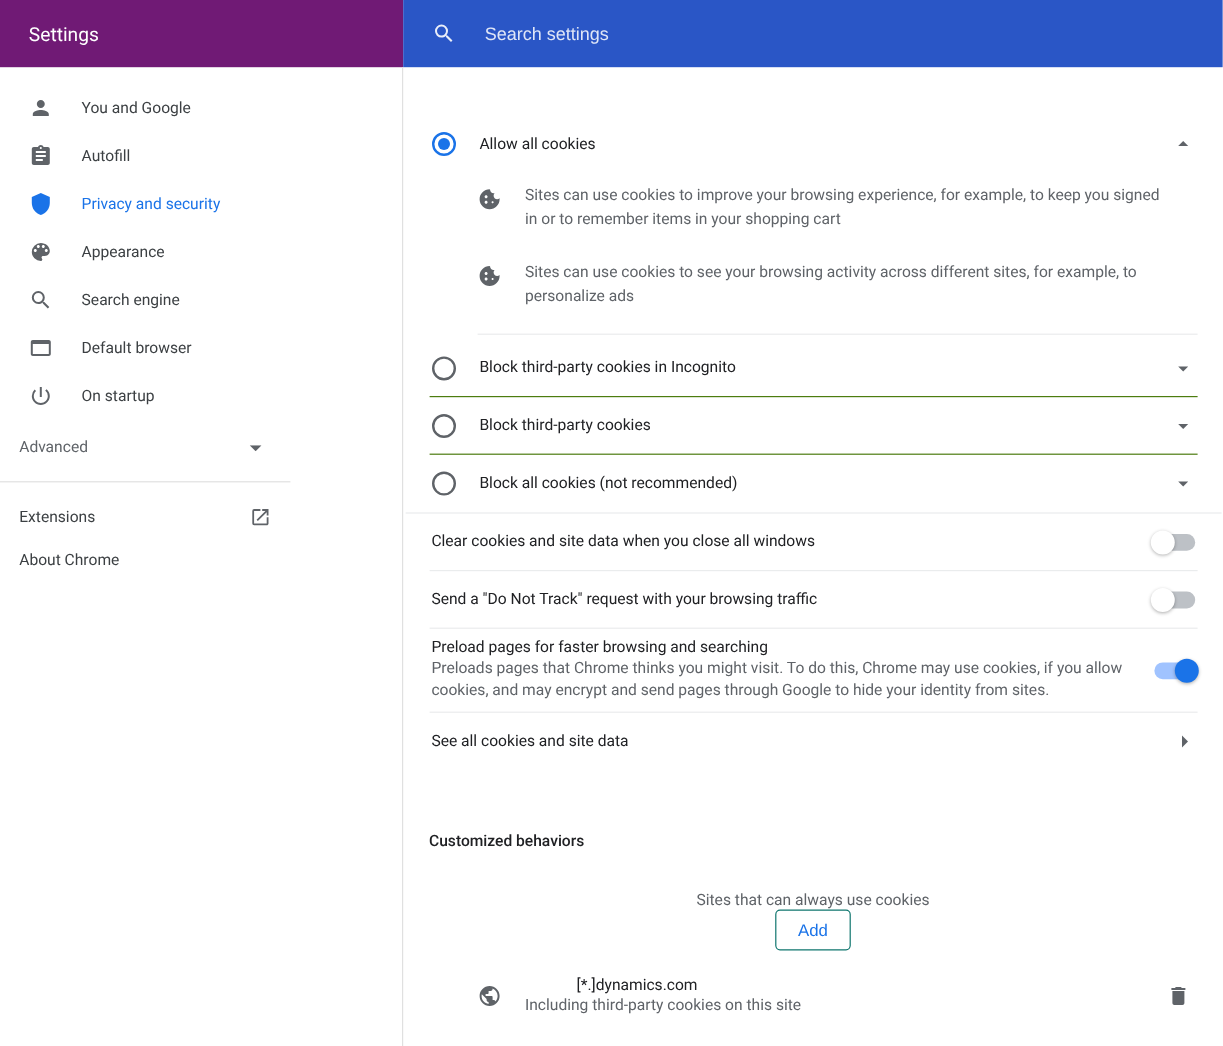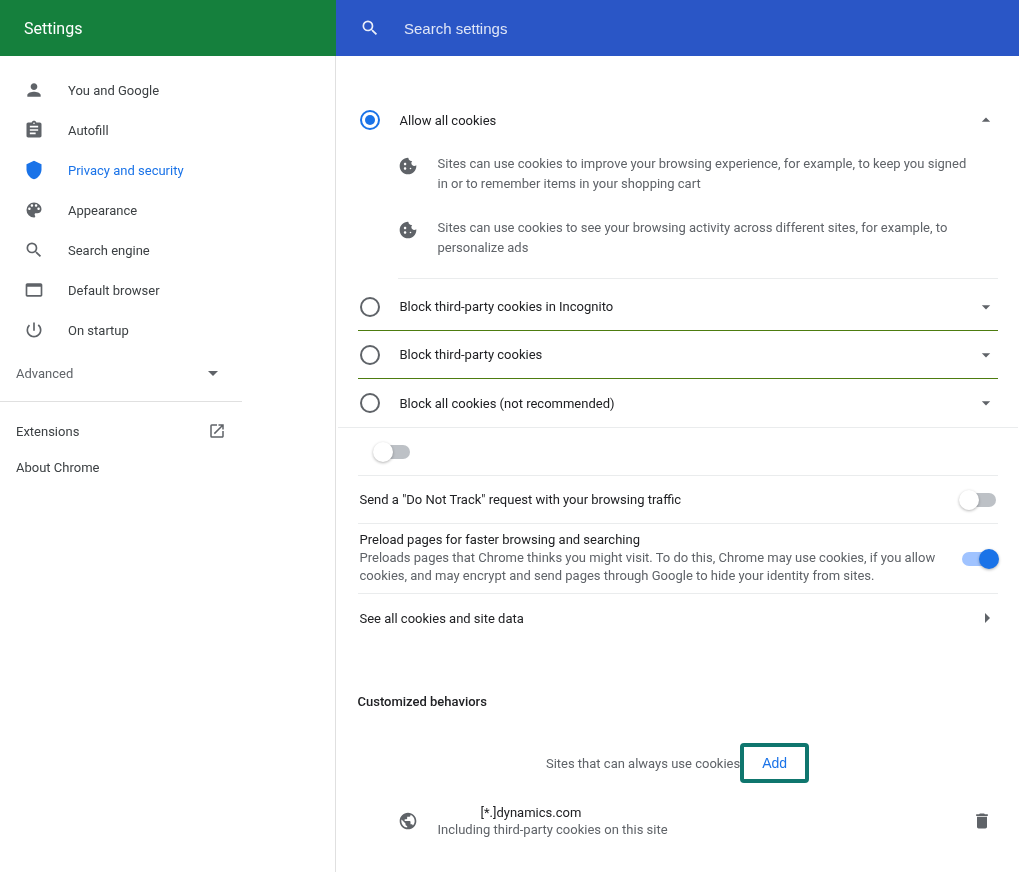--- a/index.html
+++ b/index.html
@@ -1,18 +1,18 @@
 <!DOCTYPE html>
 <html><head>
 <meta charset="utf-8">
 <style>
 * { box-sizing: border-box; margin: 0; padding: 0; }
 body { font-family: Roboto, "Segoe UI", Arial, sans-serif; font-size: 13px; color: #202124; background: #fff; width:1019px; height:872px; overflow:hidden; }
 .header-row { display:flex; height:56px; }
-.header-left { width:336px; background:#15803d; color:#fff; display:flex; align-items:center; padding-left:24px; font-size:16px; font-weight:400; }
+.header-left { width:336px; background:#701a75; color:#fff; display:flex; align-items:center; padding-left:24px; font-size:16px; font-weight:400; }
 .header-right { flex:1; background:#2a56c6; display:flex; align-items:center; padding-left:24px; }
 .search-icon-svg { width:20px; height:20px; fill:#fff; opacity:.9; margin-right:24px; }
 .search-input { background:transparent; border:none; outline:none; color:#fff; font-size:15px; width:400px; }
 .search-input::placeholder { color:rgba(255,255,255,.85); }
 .body-row { display:flex; height:calc(872px - 56px); }
 .sidebar { width:336px; border-right:1px solid #e0e0e0; padding-top:14px; }
 .nav-item { display:flex; align-items:center; height:40px; padding-left:24px; cursor:pointer; font-size:13px; color:#3c4043; }
 .nav-item .ic { width:20px; height:20px; fill:#5f6368; margin-right:24px; display:flex; align-items:center; justify-content:center; }
 .nav-item.active { color:#1a73e8; }
 .nav-item.active .ic svg { fill:#1a73e8; }
@@ -38,22 +38,22 @@
 .toggle-text { flex:1; }
 .toggle-title { font-size:13px; color:#202124; }
 .toggle-sub { font-size:13px; color:#5f6368; margin-top:2px; line-height:18px; }
 .switch { width:34px; height:14px; background:#bdc1c6; border-radius:7px; position:relative; cursor:pointer; flex-shrink:0; margin-left:16px;}
 .switch::after { content:''; position:absolute; width:20px; height:20px; background:#fff; border-radius:50%; top:-3px; left:-3px; box-shadow:0 1px 3px rgba(0,0,0,.3); }
 .switch.on { background:#a0c3ff; }
 .switch.on::after { background:#1a73e8; left:17px; }
 .link-row { display:flex; align-items:center; min-height:48px; padding:0 2px; cursor:pointer; }
 .link-row .rlabel { flex:1; }
 .arrow-r { width:0; height:0; border-top:5px solid transparent; border-bottom:5px solid transparent; border-left:5px solid #5f6368; margin-right:6px;}
-.add-row { display:flex; align-items:center; justify-content:center; margin-top:16px; margin-bottom:16px;}
-.add-btn { border:4px solid #0f766e; background:#fff; color:#1a73e8; font-size:14px; padding:8px 18px; border-radius:4px; cursor:pointer; }
+.add-row { display:flex; align-items:center; justify-content:flex-start; margin-top:16px; margin-bottom:16px;flex-direction:column;}
+.add-btn { border:1px solid #0f766e; background:#fff; color:#1a73e8; font-size:14px; padding:8px 18px; border-radius:4px; cursor:pointer; }
 .site-row { display:flex; align-items:center; padding:6px 2px 20px 40px; }
 .globe-ic { width:20px; height:20px; fill:#5f6368; margin-right:20px; flex-shrink:0;}
 .site-name { font-size:13px; color:#202124;margin-left:43px; }
 .site-sub { font-size:13px; color:#5f6368; margin-top:2px;}
 .trash-ic { width:20px; height:20px; fill:#5f6368; cursor:pointer; margin-left:auto; margin-right:4px;}
 .sub-section-title { color:#202124; font-size:13px; font-weight:500; margin-top:52px; }
 .sub-label { font-size:13px; color:#5f6368; }
 </style>
 </head>
 <body>
@@ -186,20 +186,23 @@
         <div class="radio"></div>
         <div class="rlabel">Block all cookies (not recommended)</div>
         <svg class="chev" viewBox="0 0 24 24">
             <path d="M7 10l5 5 5-5z"></path>
           </svg>
       </div>
 
       <div style="height:1px;background:#eaeced;margin:0 -20px"></div>
 
       <div class="toggle-row">
+        <div class="toggle-text">
+            <div class="toggle-title">Clear cookies and site data when you close all windows</div>
+          </div>
         <div class="switch"></div>
       </div>
       <div class="toggle-row">
         <div class="toggle-text">
             <div class="toggle-title">Send a "Do Not Track" request with your browsing traffic</div>
           </div>
         <div class="switch"></div>
       </div>
       <div class="toggle-row">
         <div class="toggle-text">

